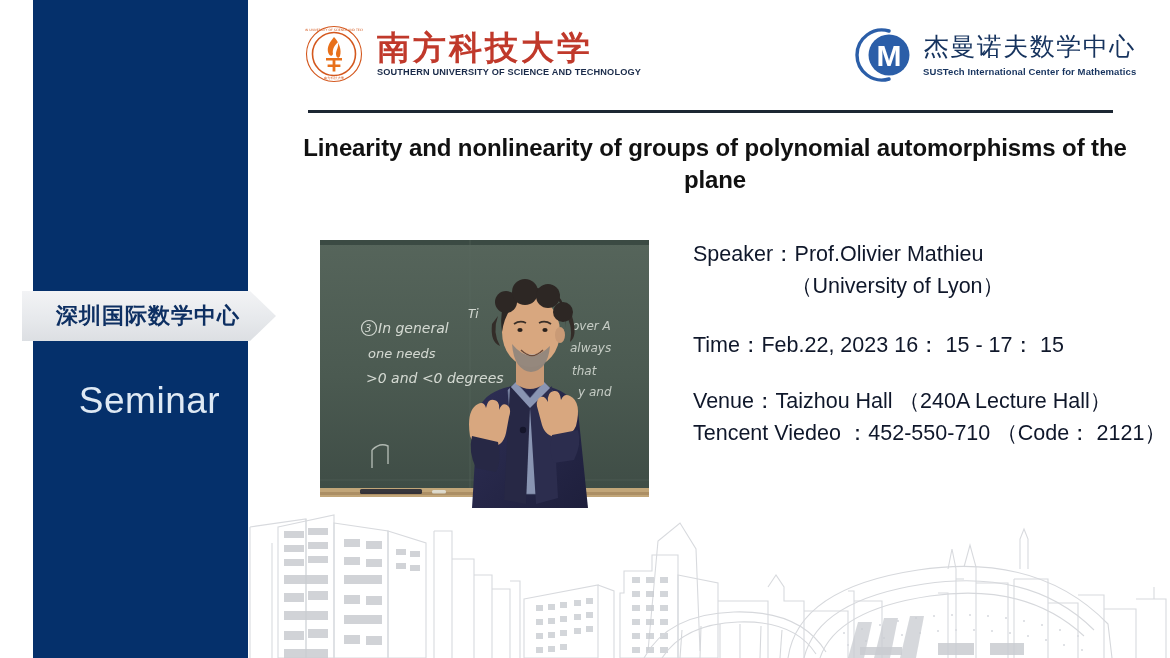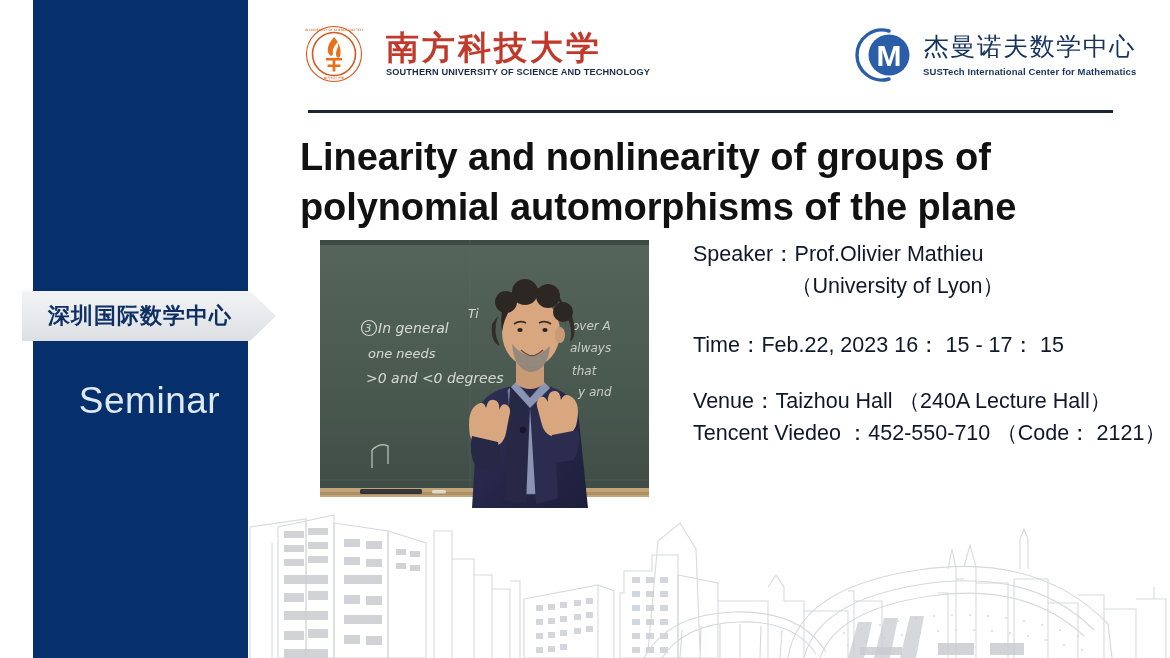--- a/index.html
+++ b/index.html
@@ -49,42 +49,42 @@
     height: 50px;
   }
   .banner-shape {
     position: absolute;
     inset: 0;
     background: linear-gradient(180deg, #f2f3f5 0%, #e7e9ec 55%, #dcdfe3 100%);
     clip-path: polygon(0 0, 228px 0, 254px 50%, 228px 100%, 0 100%);
   }
   .banner-text {
     position: absolute;
-    left: 4px;
+    left: 12px;
     top: 0;
     width: 228px;
     height: 50px;
     display: flex;
     align-items: center;
     justify-content: center;
     font-size: 22px;
     font-weight: 700;
     color: #0d2f62;
     letter-spacing: 1px;
     white-space: nowrap;
   }
 
   
   .logo-left {
     position: absolute;
     left: 305px;
     top: 25px;
     display: flex;
     align-items: center;
-    gap: 23px;
+    gap: 14px;
   }
   .sustech-emblem {
     width: 58px;
     height: 58px;
     flex: 0 0 58px;
   }
   .sustech-word {
     display: flex;
     flex-direction: column;
     justify-content: center;
@@ -152,22 +152,22 @@
     height: 2.5px;
     background: #1d2733;
   }
 
   
   .title {
     position: absolute;
     left: 300px;
     top: 132px;
     width: 830px;
-    text-align: left;
-    font-size: 38px;
+    text-align: center;
+    font-size: 24px;
     font-weight: 700;
     color: #111111;
     line-height: 1.32;
     letter-spacing: -0.1px;
   }
 
   
   .photo {
     position: absolute;
     left: 320px;

